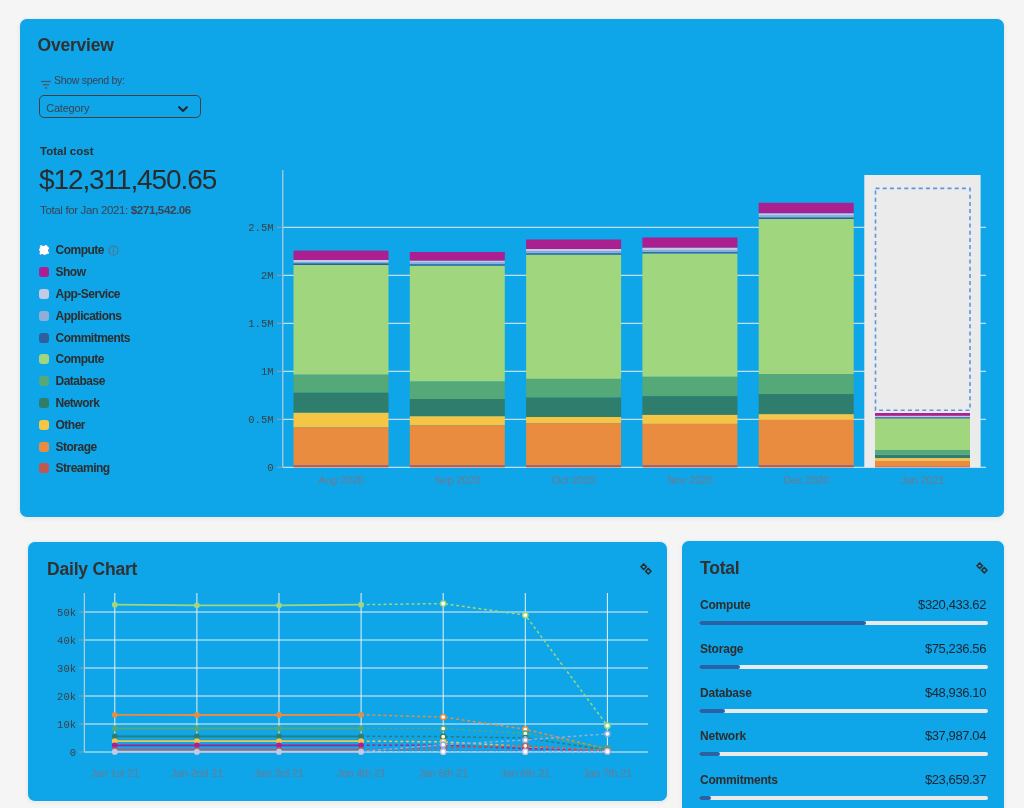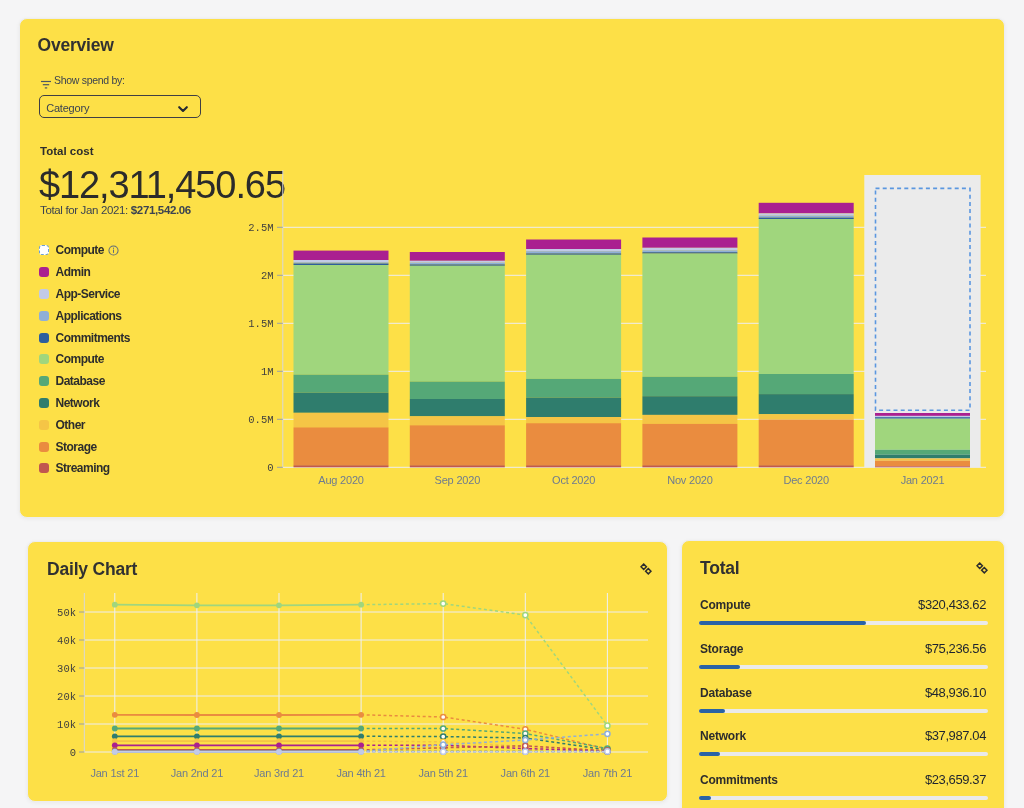--- a/index.html
+++ b/index.html
@@ -1,16 +1,16 @@
 <!DOCTYPE html>
 <html><head><meta charset="utf-8">
 <style>
 * { margin:0; padding:0; box-sizing:border-box; }
 html,body { width:1024px; height:808px; background:#f5f5f6; font-family:"Liberation Sans",sans-serif; overflow:hidden; }
-.card { position:absolute; background:#fde047; border:1px solid #ededee; border-radius:8px; box-shadow:0 1px 4px rgba(0,0,0,0.05); }
+.card { position:absolute; background:#0ea5e9; border:1px solid #ededee; border-radius:8px; box-shadow:0 1px 4px rgba(0,0,0,0.05); }
 #c1 { left:19px; top:18px; width:986px; height:500px; }
 #c2 { left:27px; top:541px; width:641px; height:261px; }
 #c3 { left:681px; top:540px; width:324px; height:290px; }
 .title { position:absolute; font-size:17.5px; font-weight:bold; color:#313131; letter-spacing:-0.2px; }
 .abs { position:absolute; }
 .lg { position:absolute; left:18.5px; height:14px; display:flex; align-items:center; }
 .sw { width:10px; height:10px; border-radius:3px; display:inline-block; flex:none; }
 .lgt { font-size:12px; font-weight:bold; color:#2d2d2d; margin-left:7px; letter-spacing:-0.5px; }
 .info { margin-left:3.5px; }
 .trow { position:absolute; left:18px; right:18px; height:16px; }
@@ -28,34 +28,34 @@
         <line x1="4.8" y1="7.9" x2="7.2" y2="7.9" stroke="#4b5563" stroke-width="1.2"></line>
       </svg></div>
   <div class="abs" style="left:34px; top:55px; font-size:10.5px; color:#3b4351; letter-spacing:-0.3px;">Show spend by:</div>
   <div class="abs" style="left:19.2px; top:75.6px; width:162px; height:23px; border:1.5px solid #3f3f44; border-radius:5px;">
     <span class="abs" style="left:6px; top:6.5px; font-size:11px; color:#3b4351; letter-spacing:-0.2px;">Category</span>
     <svg class="abs" style="right:12px; top:10.5px;" width="10" height="7" viewBox="0 0 10 7">
         <path d="M1.2,1.2 L5,5 L8.8,1.2" fill="none" stroke="#252a33" stroke-width="2.1" stroke-linecap="round" stroke-linejoin="round"></path>
       </svg>
   </div>
   <div class="abs" style="left:20px; top:126px; font-size:11.5px; font-weight:bold; color:#2d2d2d;">Total cost</div>
-  <div class="abs" style="left:19px; top:145px; font-size:38px; color:#2b2b2b; letter-spacing:-1.1px;">$12,311,450.65</div>
+  <div class="abs" style="left:19px; top:145px; font-size:28px; color:#2b2b2b; letter-spacing:-1.1px;">$12,311,450.65</div>
   <div class="abs" style="left:20px; top:184.5px; font-size:11.5px; color:#3b4351; letter-spacing:-0.35px;">Total for Jan 2021: <b>$271,542.06</b></div>
   <div class="lg" style="top:224.3px">
       <span class="sw" style="border:1.6px dashed #6b9fd8;background:#fff;"></span>
       <span class="lgt">Compute</span>
       <svg class="info" width="11" height="11" viewBox="0 0 12 12">
         <circle cx="6" cy="6" r="5" fill="none" stroke="#5f6b7a" stroke-width="1.1"></circle>
         <rect x="5.45" y="5" width="1.1" height="3.6" fill="#5f6b7a"></rect>
         <rect x="5.45" y="2.9" width="1.1" height="1.2" fill="#5f6b7a"></rect>
       </svg>
     </div>
 <div class="lg" style="top:246.1px">
       <span class="sw" style="background:#aa2090"></span>
-      <span class="lgt">Admin</span>
+      <span class="lgt">Show</span>
     </div>
 <div class="lg" style="top:267.9px">
       <span class="sw" style="background:#c2cae6"></span>
       <span class="lgt">App-Service</span>
     </div>
 <div class="lg" style="top:289.7px">
       <span class="sw" style="background:#8fafd8"></span>
       <span class="lgt">Applications</span>
     </div>
 <div class="lg" style="top:311.5px">

